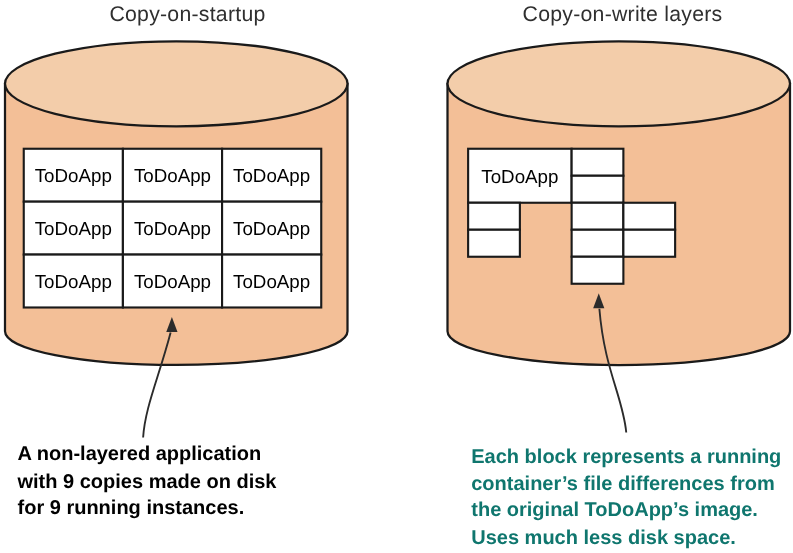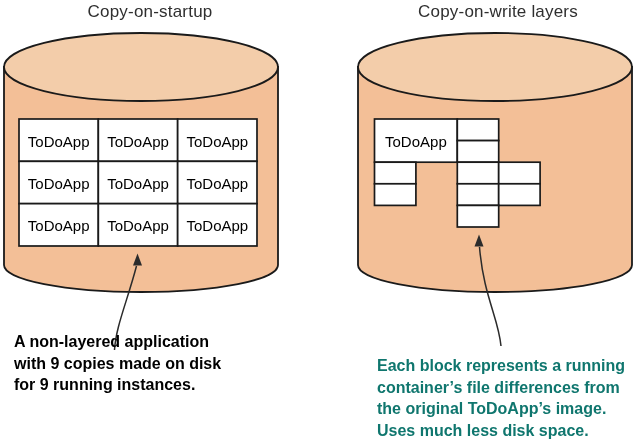--- a/index.html
+++ b/index.html
@@ -22,21 +22,21 @@
   .panel-title.left{left:4px;width:292px;}
   .panel-title.right{left:358px;width:280px;}
   .caption{
     position:absolute;
     font-weight:700;
     font-size:16px;
     line-height:21.5px;
     white-space:pre-line;
     letter-spacing:0px;
   }
-  .caption.left{left:14px;top:331px;width:300px;}
+  .caption.left{left:14px;top:353px;width:300px;}
   .caption.right{left:377px;top:355px;width:257px;}
   svg text{
     font-family:"Liberation Sans","DejaVu Sans",sans-serif;
   }
 </style>
 </head>
 <body>
 
 <div class="stage">
 

